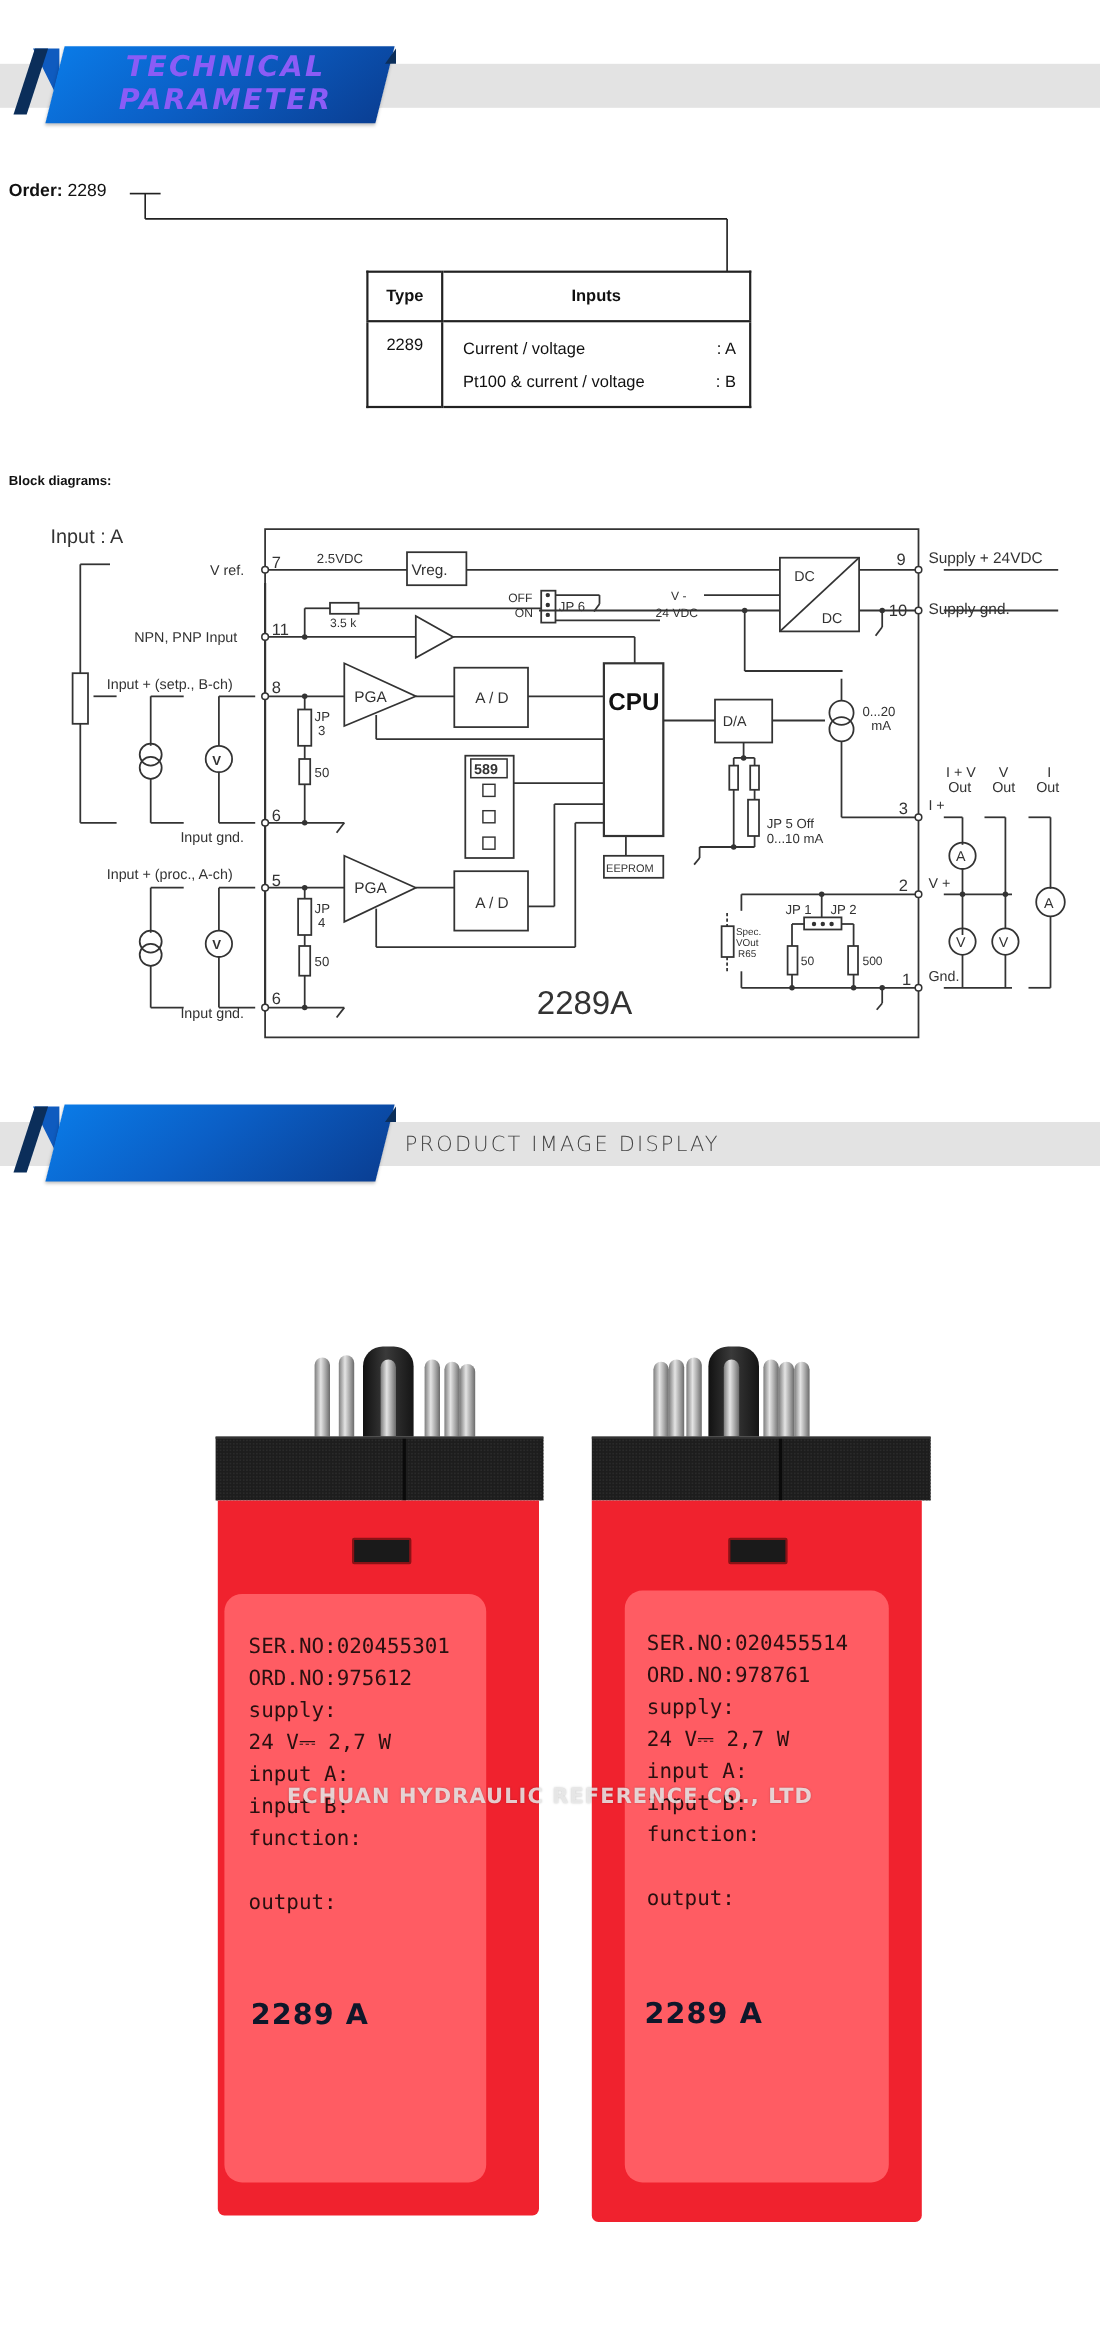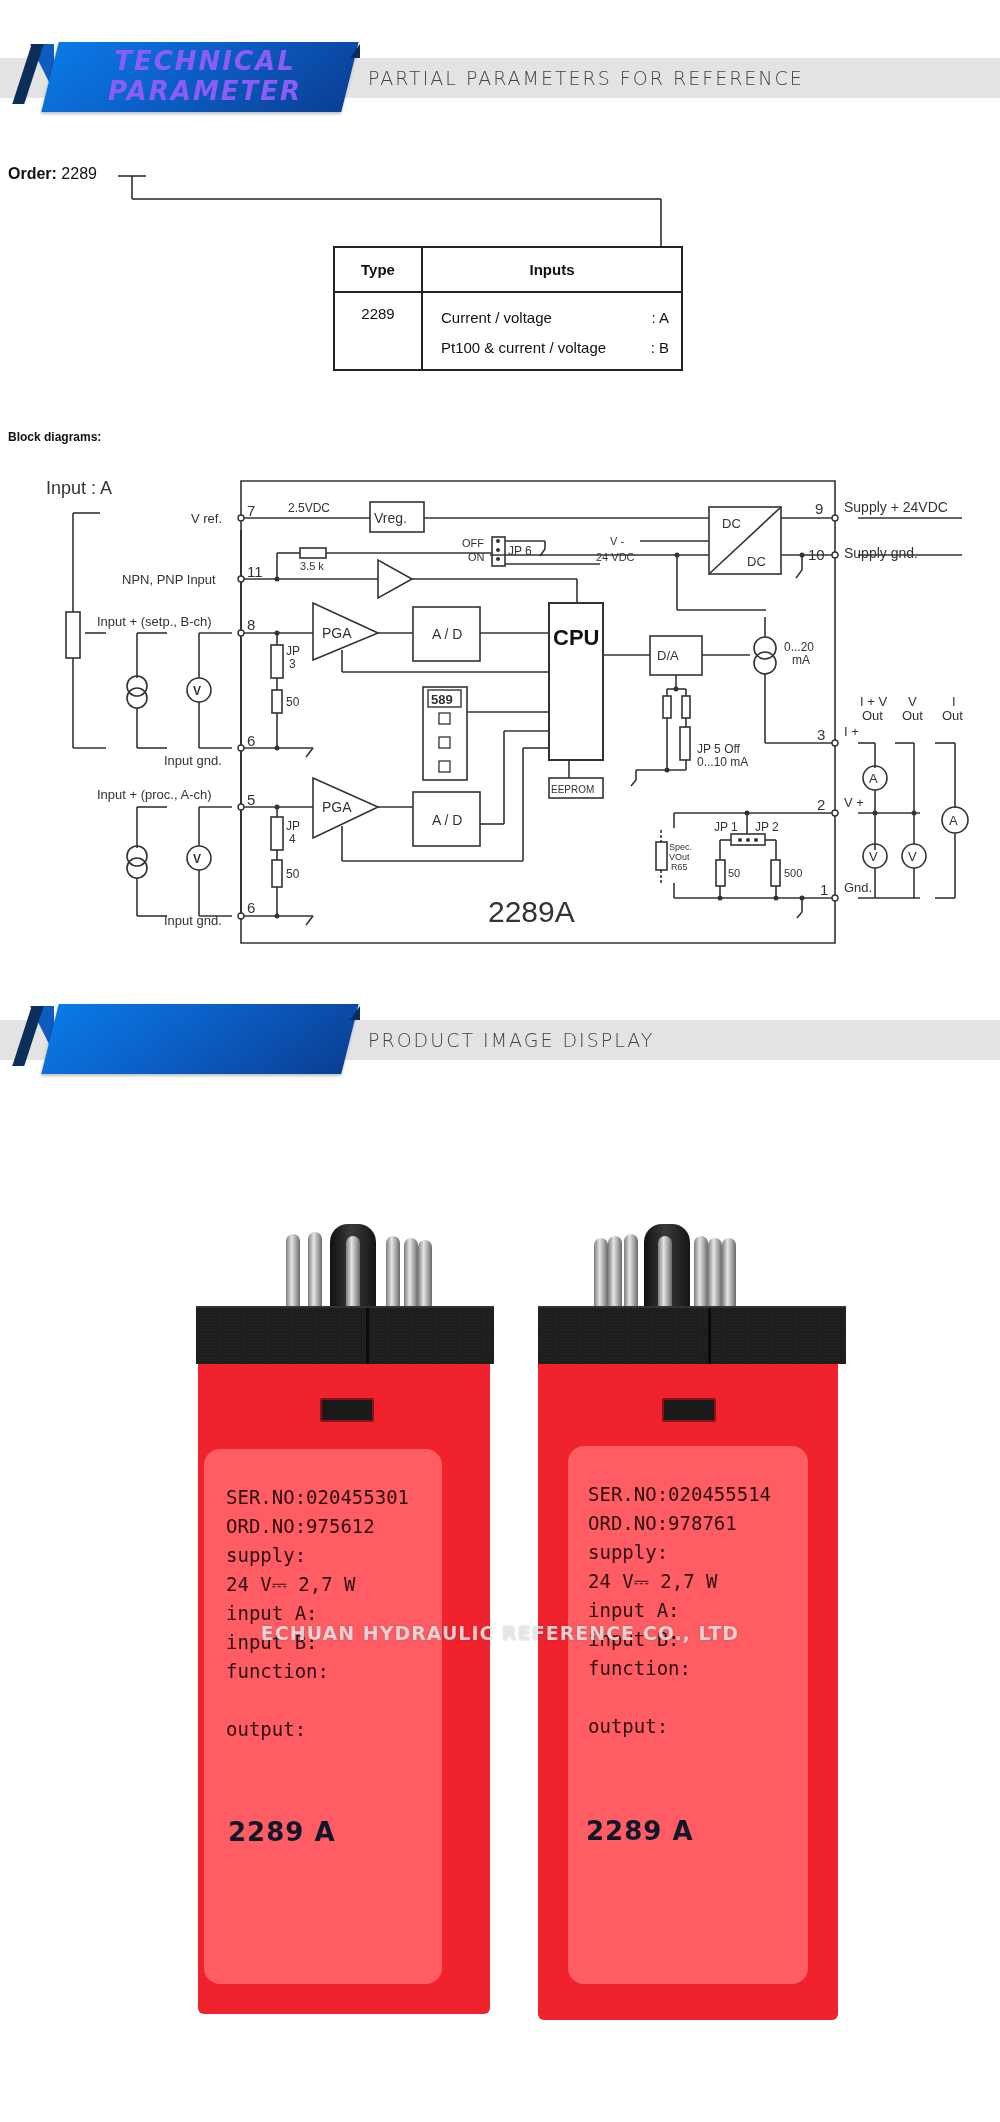--- a/index.html
+++ b/index.html
@@ -23,21 +23,21 @@
   .banner .subtitle { position: absolute; left: 368px; top: 37px; font-family: "DejaVu Sans", sans-serif;
     font-size: 19px; letter-spacing: 2px; color: #444; font-weight: 300; }
 
   
   .order-label { position: absolute; left: 8px; top: 165px; font-size: 16px; }
   .order-label b { font-weight: bold; }
   .order-line { position: absolute; }
   table.order-table { position: absolute; left: 333px; top: 246px; width: 350px; border-collapse: collapse; font-size: 15px; border: 2px solid #222; }
   table.order-table td, table.order-table th { border-right: 2px solid #222; }
   table.order-table th { font-weight: bold; height: 45px; border-bottom: 2px solid #222; }
-  table.order-table .col-type { width: 88px; text-align: center; vertical-align: top; padding-top: 12px; }
+  table.order-table .col-type { width: 68px; text-align: center; vertical-align: top; padding-top: 12px; }
   table.order-table .inputs-cell { padding: 10px 12px 6px 18px; }
   .inp-row { display: flex; justify-content: space-between; line-height: 30px; }
 
   .block-title { position: absolute; left: 8px; top: 430px; font-size: 12px; font-weight: bold; }
 
   svg.diagram { position: absolute; left: 0; top: 460px; }
   svg.diagram text { font-family: "Liberation Sans", sans-serif; fill: #333; }
   .relay { position: absolute; }
   .pins { position: absolute; top: 0; height: 82px; }
   .pin { position: absolute; bottom: 0; width: 14px; border-radius: 7px 7px 0 0;
@@ -60,21 +60,20 @@
 <div class="banner" style="top:30px;">
   <div class="strip"></div>
   <div class="fold-left"></div>
   <div class="fold-left-dark"></div>
   <div class="ribbon"></div>
   <div class="ribbon-tip"></div>
   <div class="ribbon-text">
     <div>TECHNICAL</div>
     <div>PARAMETER</div>
   </div>
-  <div class="subtitle">PARTIAL PARAMETERS FOR REFERENCE</div>
 </div>
 
 <div class="order-label">
   <b>Order:</b>
   <span>2289</span>
 </div>
 <svg class="order-line" style="left:0;top:170px;" width="700" height="80">
   <line x1="118" y1="6" x2="146" y2="6" stroke="#222" stroke-width="1.5"></line>
   <line x1="132" y1="6" x2="132" y2="29" stroke="#222" stroke-width="1.5"></line>
   <line x1="132" y1="29" x2="661" y2="29" stroke="#222" stroke-width="1.5"></line>

